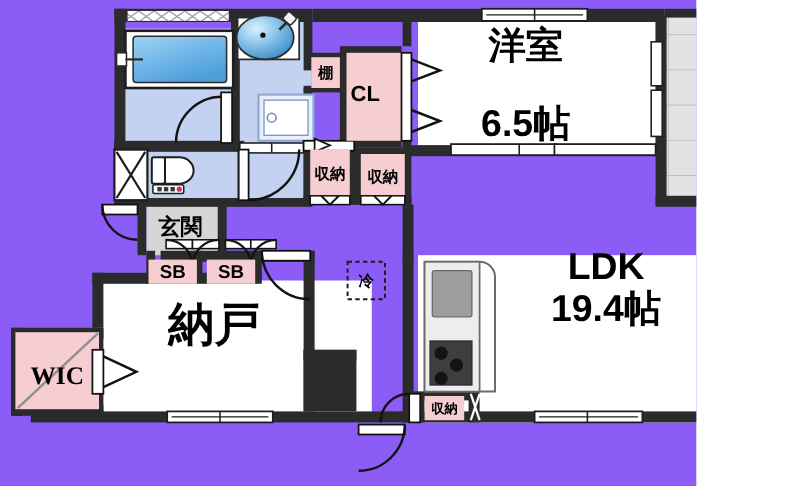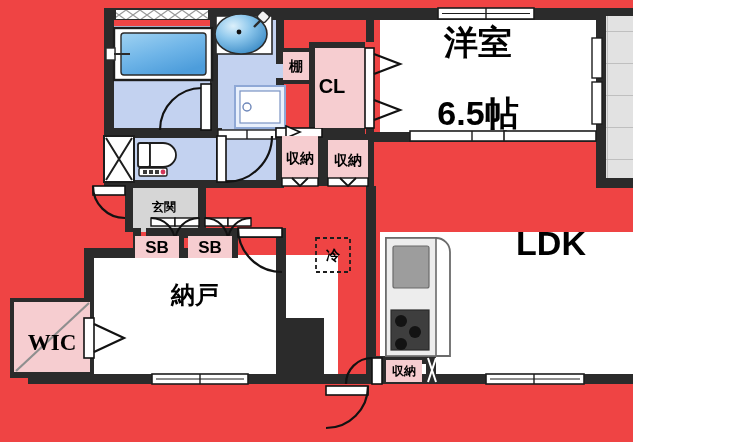--- a/index.html
+++ b/index.html
@@ -7,21 +7,21 @@
     padding: 0;
     background: #ffffff;
   }
   body {
     font-family: "Liberation Sans", sans-serif;
   }
   #plan {
     position: relative;
     width: 633px;
     height: 442px;
-    background: #ef4444;
+    background: #8b5cf6;
     overflow: hidden;
   }
   #plan svg {
     position: absolute;
     left: 0;
     top: 0;
   }
   .lbl {
     position: absolute;
     text-align: center;
@@ -320,28 +320,29 @@
   <g>
     <rect x="326" y="386" width="42" height="9" fill="#ffffff" stroke="#121212" stroke-width="1.6"></rect>
     <path d="M368 386 A 42 42 0 0 1 326 428" fill="none" stroke="#121212" stroke-width="2.2"></path>
   </g>
 </svg>
 
 <div class="lbl" style="left:478px; top:42px; font-size:34px; transform:translate(-50%,-50%);">洋室</div>
 <div class="lbl" style="left:478px; top:80px; font-size:34px; transform:translate(-50%,-50%);margin-top:33px;">6.5帖</div>
 
 <div class="lbl" style="left:551px; top:243px; font-size:34px; transform:translate(-50%,-50%);">LDK</div>
-
-<div class="lbl" style="left:195px; top:295px; font-size:24px; transform:translate(-50%,-50%);text-align:center;">納戸</div>
+<div class="lbl" style="left:551px; top:281px; font-size:34px; transform:translate(-50%,-50%);">19.4帖</div>
+
+<div class="lbl" style="left:195px; top:295px; font-size:42px; transform:translate(-50%,-50%);text-align:center;">納戸</div>
 
 <div class="lbl" style="left:332px; top:86px; font-size:20px; transform:translate(-50%,-50%);">CL</div>
 
 <div class="lbl lbl-serif" style="left:52px; top:342px; font-size:23px; transform:translate(-50%,-50%);">WIC</div>
 
-<div class="lbl" style="left:164px; top:207px; font-size:12px; transform:translate(-50%,-50%);">玄関</div>
+<div class="lbl" style="left:164px; top:207px; font-size:20px; transform:translate(-50%,-50%);">玄関</div>
 
 <div class="lbl" style="left:157px; top:247px; font-size:17px; transform:translate(-50%,-50%);">SB</div>
 <div class="lbl" style="left:210px; top:247px; font-size:17px; transform:translate(-50%,-50%);">SB</div>
 
 <div class="lbl" style="left:296px; top:66px; font-size:14px; transform:translate(-50%,-50%);">棚</div>
 
 <div class="lbl" style="left:300px; top:158px; font-size:14px; transform:translate(-50%,-50%);">収納</div>
 <div class="lbl" style="left:348px; top:160px; font-size:14px; transform:translate(-50%,-50%);">収納</div>
 <div class="lbl" style="left:404px; top:371px; font-size:12px; transform:translate(-50%,-50%);">収納</div>
 

